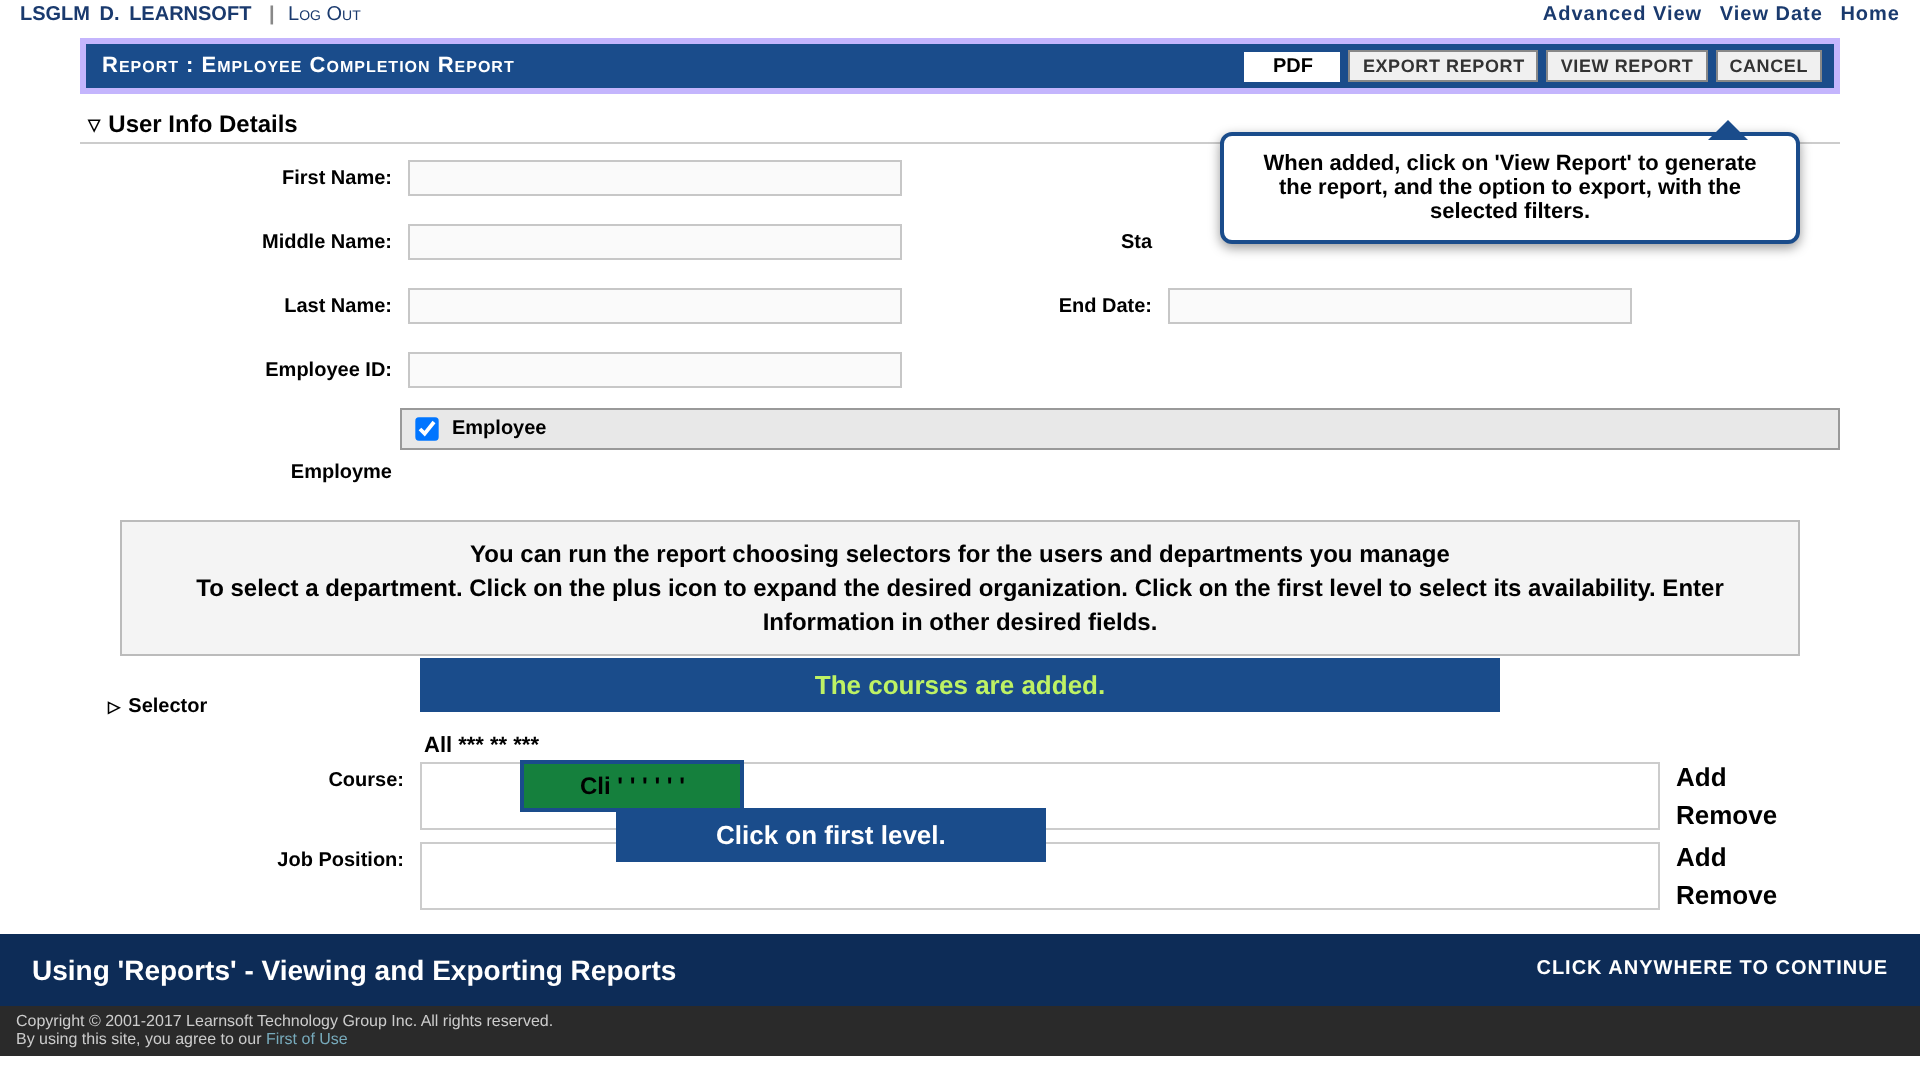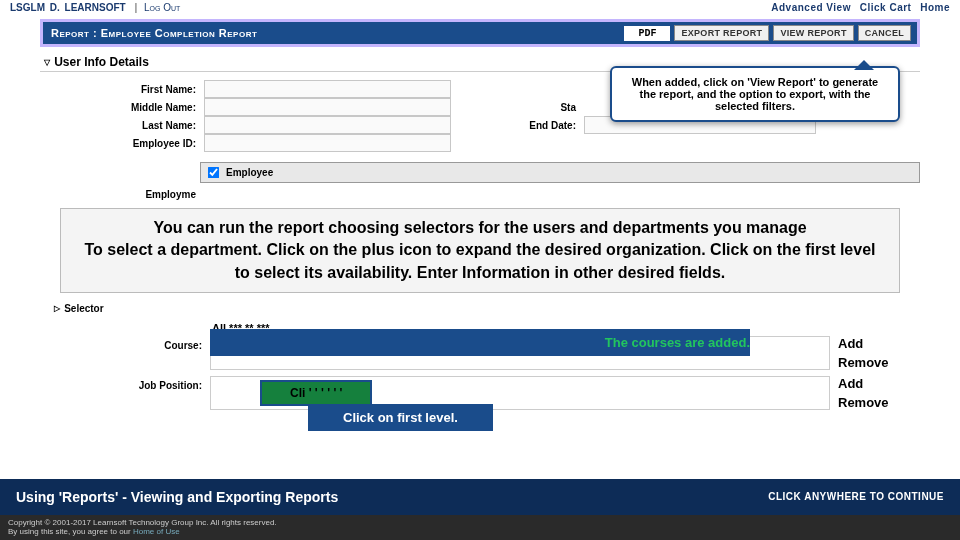--- a/index.html
+++ b/index.html
@@ -8,84 +8,84 @@
   .topbar { display: flex; justify-content: space-between; align-items: center; padding: 2px 10px; font-size: 10px; font-weight: bold; color: #1a3a6e; }
   .topbar-left span { margin-right: 2px; margin-top: 16px; }
   .topbar-right span { margin-left: 6px; letter-spacing: 0.5px; }
   .topbar .logout { font-weight: normal; font-variant: small-caps; }
   .topbar .divider { margin: 0 4px; color: #888; }
 
   .cardwrap { margin: 4px 40px 0 40px; border: 3px solid #c4b5fd; }
   .cardheader { background: #1a4c8b; color: #fff; display: flex; align-items: center; justify-content: space-between; font-size: 11px; }
   .cardheader .title { padding: 5px 8px; font-variant: small-caps; font-weight: bold; letter-spacing: 0.5px; }
   .cardheader .actions { display: flex; align-items: center; gap: 4px; padding-right: 6px; }
-  .cardheader .fmt { background: #fff; color: #000; font-weight: bold; padding: 2px 14px; font-size: 10px; font-family: Liberation Mono, monospace; }
+  .cardheader .fmt { background: #fff; color: #000; font-weight: bold; padding: 2px 14px; font-size: 10px; }
   .cardheader .btn { background: #f0f0f0; color: #333; font-size: 9px; font-weight: bold; padding: 2px 6px; border: 1px solid #888; cursor: pointer; letter-spacing: 0.3px; }
 
   .section { margin: 6px 40px 0 40px; }
   .sectionhdr { font-size: 12px; font-weight: bold; padding: 2px 4px; border-bottom: 1px solid #ccc; display: flex; align-items: center; gap: 4px; }
   .sectionhdr::before { content: "▽"; font-size: 8px; }
   
-  .formgrid { display: grid; grid-template-columns: 160px 260px 120px 1fr; row-gap: 0; padding: 8px 4px 4px 4px; align-items: center; }
+  .formgrid { display: grid; grid-template-columns: 160px 260px 120px 1fr; row-gap: 14px; padding: 8px 4px 4px 4px; align-items: center; }
   .lbl { text-align: right; font-weight: bold; font-size: 10px; padding-right: 8px; }
   .inp { height: 18px; border: 1px solid #c7c7c7; background: #fafafa; width: 95%; }
   
   .emprow { margin-left: 160px; margin-top: 6px; border: 1px solid #999; background: #e8e8e8; padding: 3px 6px; display: flex; align-items: center; gap: 6px; font-weight: bold; font-size: 10px; }
   .emprow input[type=checkbox] { transform: scale(0.9); }
   
-  .guide { margin: 8px 60px; border: 1px solid #bbb; background: #f4f4f4; padding: 8px 16px; font-size: 16px; font-weight: bold; text-align: center; line-height: 1.4; }
+  .guide { margin: 18px 60px; border: 1px solid #bbb; background: #f4f4f4; padding: 8px 16px; font-size: 12px; font-weight: bold; text-align: center; line-height: 1.4; }
   
   .sectionhdr2 { margin: 6px 40px 0 50px; font-size: 10px; font-weight: bold; padding: 2px 4px; display: flex; align-items: center; gap:4px; }
   .sectionhdr2::before { content:"▷"; font-size:8px;}
   
   .lowerwrap { margin: 4px 40px 0 40px; }
   .lrow { display: flex; align-items: stretch; margin-bottom: 6px; }
   .lrow .lbl2 { width: 170px; text-align: right; font-weight: bold; font-size: 10px; padding-right: 8px; padding-top:4px;}
   .lrow .boxarea { flex: 1; border: 1px solid #ccc; min-height: 20px; background:#fff; position:relative;}
   .lrow .sidecol { width: 90px; padding-left:8px; display:flex; flex-direction:column; gap:4px; font-size:13px; font-weight:bold;}
   .lrow .sidecol span { cursor:pointer; }
   
   .callout { position: absolute; background: #1a4c8b; color: #fff; font-weight: bold; text-align: center; border-radius: 6px; border: 2px solid #1a4c8b; box-shadow: 0 2px 6px rgba(0,0,0,0.4); padding: 8px 14px; font-size: 11px; }
   .callout.white { background:#fff; color:#000; border:2px solid #1a4c8b;}
   .callout::after { content:""; position:absolute; }
   .call1::after { top:-18px; right:24px; border:10px solid transparent; border-bottom-color:#1a4c8b; }
   
-  .coursesbar { position:absolute; left:210px; top:329px; width:540px; background:#1a4c8b; color:#22c55e; font-weight:bold; font-size:13px; text-align:right; padding:6px 0;}
+  .coursesbar { position:absolute; left:210px; top:329px; width:540px; background:#1a4c8b; color:#bef264; font-weight:bold; font-size:13px; text-align:center; padding:6px 0;}
   .call-plus { position:absolute; left:260px; top:380px; background:#15803d; color:#000; border:2px solid #1a4c8b; font-weight:bold; font-size:12px; padding:4px 28px;}
-  .call-first { position:absolute; left:308px; top:404px; background:#1a4c8b; color:#fff; font-weight:bold; font-size:13px; padding:6px 35px;}
+  .call-first { position:absolute; left:308px; top:404px; background:#1a4c8b; color:#fff; font-weight:bold; font-size:13px; padding:6px 50px;}
   
   .sortrow { display:flex; align-items:center; gap:4px; padding:2px 6px; font-size:10px; border-top:1px solid #ddd; border-bottom:1px solid #ddd; margin-top:4px;}
   .sortrow select { font-size:10px; height:16px;}
   
   .treebox { border:1px solid #ccc; margin-top:2px; padding:4px 6px; font-size:10px; background:#fff; min-height:28px;}
   .treebox .node { display:flex; align-items:center; gap:4px; }
   .treebox .plus { border:1px solid #777; width:10px; height:10px; line-height:8px; text-align:center; font-size:9px;}
   .treebox .ic { width:12px; height:10px; background:#d4b24a; border:1px solid #888;}
   .treebox .ic2 { width:10px; height:10px; border:1px solid #555; background:#eee;}
   
-  .footer { position:absolute; left:0; right:0; bottom:0; }
+  .footer { position:absolute; left:0; right:0; bottom:12px; }
   .footbanner { background:#0d2c57; color:#fff; display:flex; justify-content:space-between; align-items:center; padding:10px 16px; font-size:14px; font-weight:bold;}
   .footbanner .cont { font-size:10px; letter-spacing:0.5px;}
   .footlegal { background:#2a2a2a; color:#ccc; font-size:8px; padding:3px 8px; line-height:1.2;}
   .footlegal a { color:#7ab; text-decoration:none;}
 </style>
 </head>
 <body>
 
 <div class="topbar">
   <div class="topbar-left">
     <span>LSGLM</span>
     <span>D.</span>
     <span>LEARNSOFT</span>
     <span class="divider">|</span>
     <span class="logout">Log Out</span>
   </div>
   <div class="topbar-right">
     <span>Advanced View</span>
-    <span>Click Cart</span>
+    <span>View Date</span>
     <span>Home</span>
   </div>
 </div>
 
 <div class="cardwrap">
   <div class="cardheader">
     <div class="title">Report : Employee Completion Report</div>
     <div class="actions">
       <div class="fmt">PDF</div>
       <div class="btn">EXPORT REPORT</div>
@@ -165,15 +165,15 @@
 <div class="call-plus">Cli ' ' ' ' ' '</div>
 <div class="call-first">Click on first level.</div>
 
 <div class="footer">
   <div class="footbanner">
     <span>Using 'Reports' - Viewing and Exporting Reports</span>
     <span class="cont">CLICK ANYWHERE TO CONTINUE</span>
   </div>
   <div class="footlegal">
     <span>Copyright © 2001-2017 Learnsoft Technology Group Inc. All rights reserved.</span><br>
-    <span>By using this site, you agree to our </span><a>Home of Use</a>
+    <span>By using this site, you agree to our </span><a>First of Use</a>
   </div>
 </div>
 
 </body></html>

